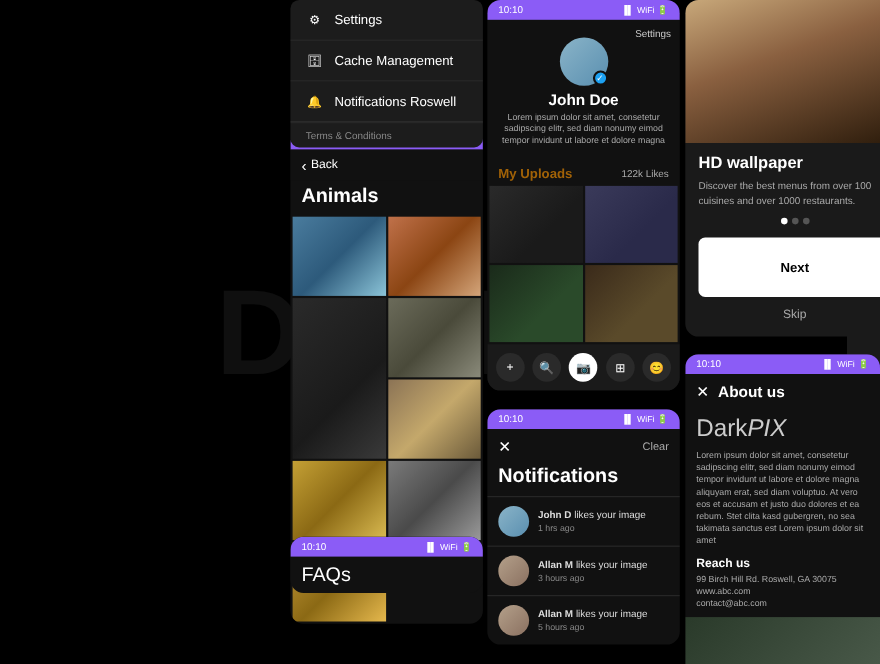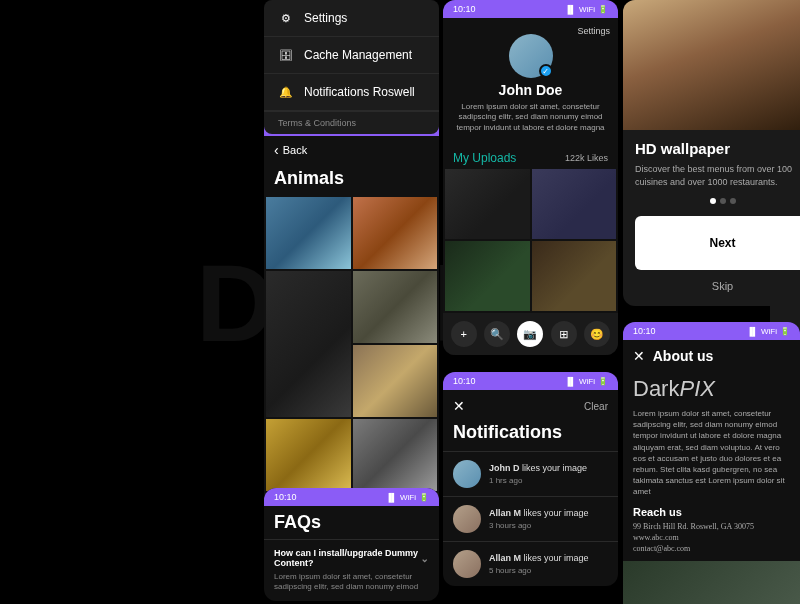--- a/index.html
+++ b/index.html
@@ -188,21 +188,21 @@
       color: #aaa;
       text-align: center;
       line-height: 1.3;
     }
     .uploads-header {
       display: flex;
       justify-content: space-between;
       align-items: center;
       padding: 8px 10px 4px;
     }
-    .uploads-title { font-size: 12px; font-weight: 400; color: #14b8a6; }
+    .uploads-title { font-size: 12px; font-weight: 700; color: #a16207; }
     .uploads-likes { font-size: 9px; color: #aaa; }
     .uploads-grid {
       display: grid;
       grid-template-columns: 1fr 1fr;
       gap: 2px;
       padding: 0 2px;
     }
     .upload-cell {
       height: 70px;
       background: #333;
@@ -322,36 +322,36 @@
     .about-title { font-size: 14px; font-weight: 700; color: #fff; }
     .darkpix-logo {
       padding: 4px 10px 6px;
       font-size: 22px;
       font-weight: 900;
       color: #fff;
     }
     .darkpix-logo span { color: #ccc; font-weight: 400; }
     .about-body { padding: 0 10px; font-size: 8px; color: #aaa; line-height: 1.4; margin-bottom: 8px; }
     .reach-us { padding: 0 10px; font-size: 11px; font-weight: 700; color: #fff; margin-bottom: 4px; }
-    .reach-detail { padding: 0 10px 2px; font-size: 8px; color: #aaa; font-family: Liberation Serif, serif; }
+    .reach-detail { padding: 0 10px 2px; font-size: 8px; color: #aaa; }
     .map-preview {
       width: 100%;
       height: 55px;
       background: linear-gradient(135deg, #2a3a2a 0%, #3a4a3a 50%, #4a5a4a 100%);
       margin-top: 6px;
     }
 
     
     #panel-faqs {
       top: 488px; left: 264px;
       width: 175px;
       background: #111;
       z-index: 5;
     }
-    .faq-title { font-size: 18px; font-weight: 700; padding: 6px 10px; }
+    .faq-title { font-size: 18px; font-weight: 400; padding: 6px 10px; }
     .faq-item {
       border-top: 1px solid #2a2a2a;
       padding: 8px 10px;
     }
     .faq-q {
       display: flex;
       justify-content: space-between;
       align-items: center;
       font-size: 9px;
       font-weight: 600;
@@ -555,20 +555,13 @@
 <div id="panel-faqs" class="panel">
   <div class="status-bar">
     <span>10:10</span>
     <div class="status-icons">
       <span>▐▌</span>
       <span>WiFi</span>
       <span>🔋</span>
     </div>
   </div>
   <div class="faq-title">FAQs</div>
-  <div class="faq-item">
-    <div class="faq-q">
-      <span>How can I install/upgrade Dummy Content?</span>
-      <span class="faq-chevron">⌄</span>
-    </div>
-    <div class="faq-a">Lorem ipsum dolor sit amet, consetetur sadipscing elitr, sed diam nonumy eimod</div>
-  </div>
 </div>
 
 </body></html>

